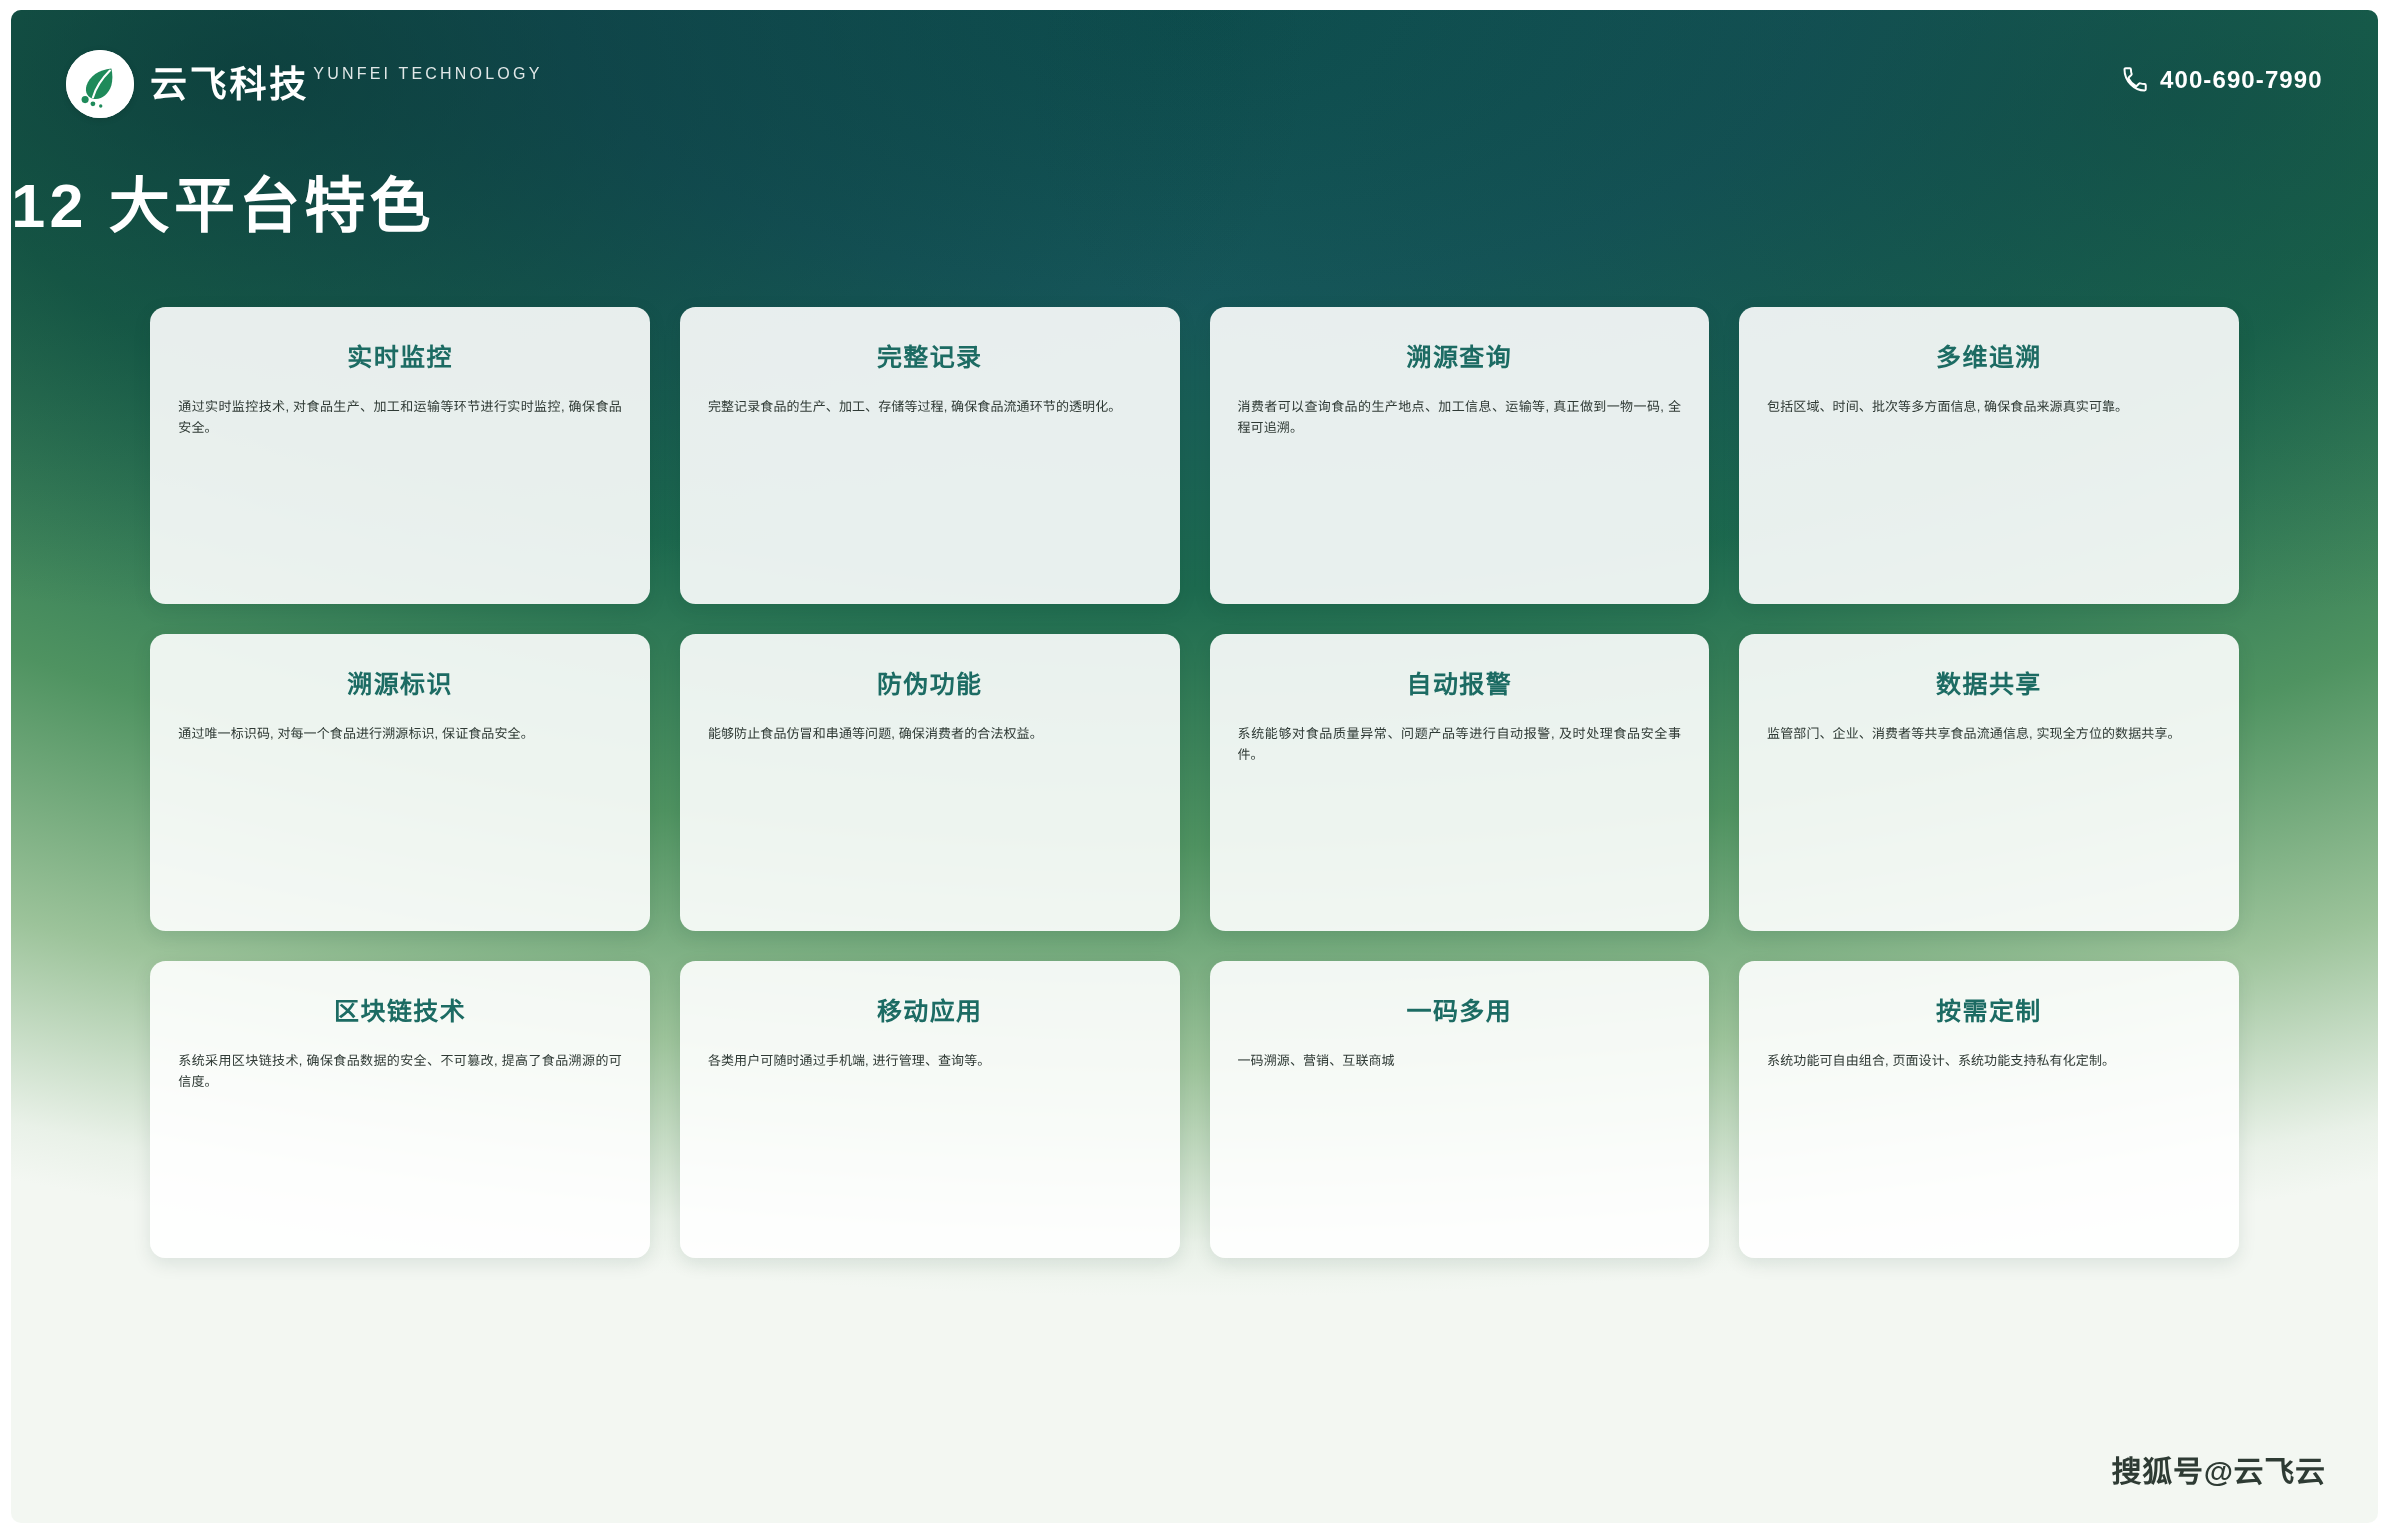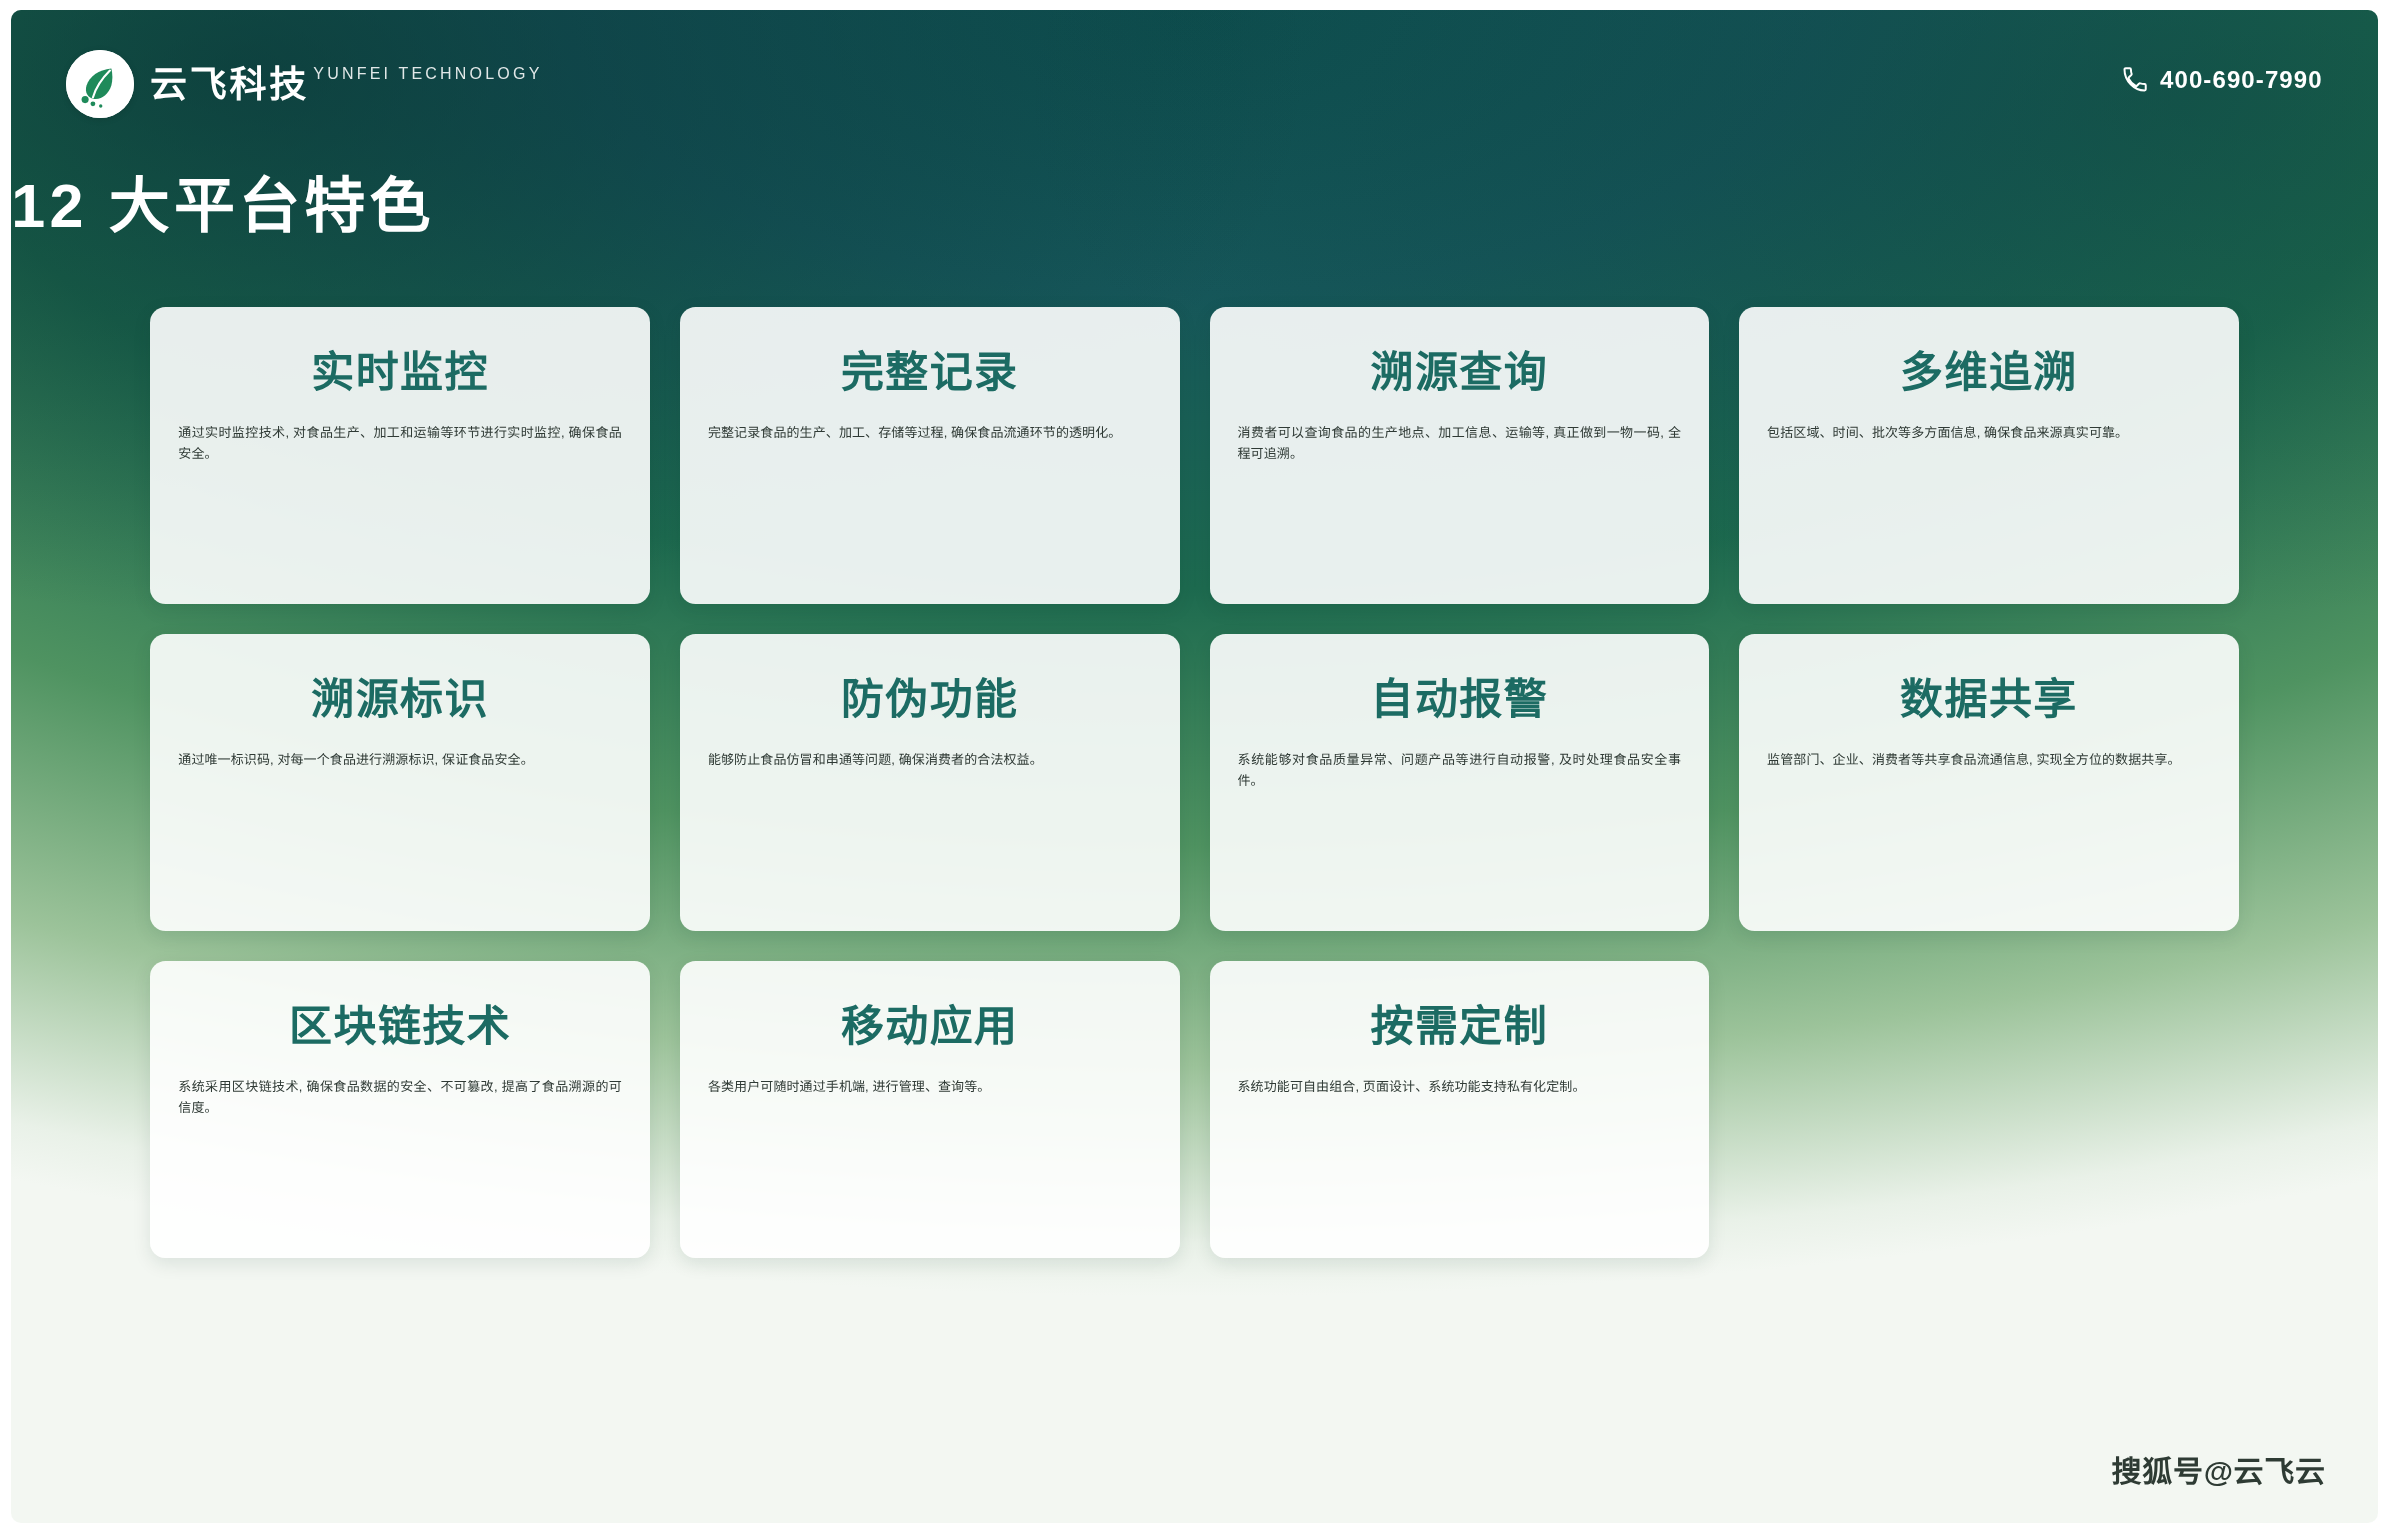--- a/index.html
+++ b/index.html
@@ -129,21 +129,21 @@
   .card {
     background: rgba(255,255,255,0.90);
     border-radius: 15.6px;
     padding: 30px 28px 28px 28px;
     box-sizing: border-box;
     min-height: 297px;
     box-shadow: 0 5.7px 18.4px rgba(10,50,40,0.10);
   }
   .card-title {
     color: #1c6b63;
-    font-size: 43px;
+    font-size: 25px;
     font-weight: 700;
     text-align: center;
     letter-spacing: 1.4px;
     margin-bottom: 22.7px;
   }
   .card-desc {
     color: #2f3a35;
     font-size: 13px;
     line-height: 1.62;
     text-align: justify;
@@ -247,20 +247,24 @@
       <div class="card">
         <div class="card-title">区块链技术</div>
         <div class="card-desc">系统采用区块链技术, 确保食品数据的安全、不可篡改, 提高了食品溯源的可信度。</div>
       </div>
 
       <div class="card">
         <div class="card-title">移动应用</div>
         <div class="card-desc">各类用户可随时通过手机端, 进行管理、查询等。</div>
       </div>
 
+      <div class="card">
+        <div class="card-title">一码多用</div>
+        <div class="card-desc">一码溯源、营销、互联商城</div>
+      </div>
 
       <div class="card">
         <div class="card-title">按需定制</div>
         <div class="card-desc">系统功能可自由组合, 页面设计、系统功能支持私有化定制。</div>
       </div>
 
     </div>
 
     <div class="watermark">
       <span>搜狐号@云飞云</span>

